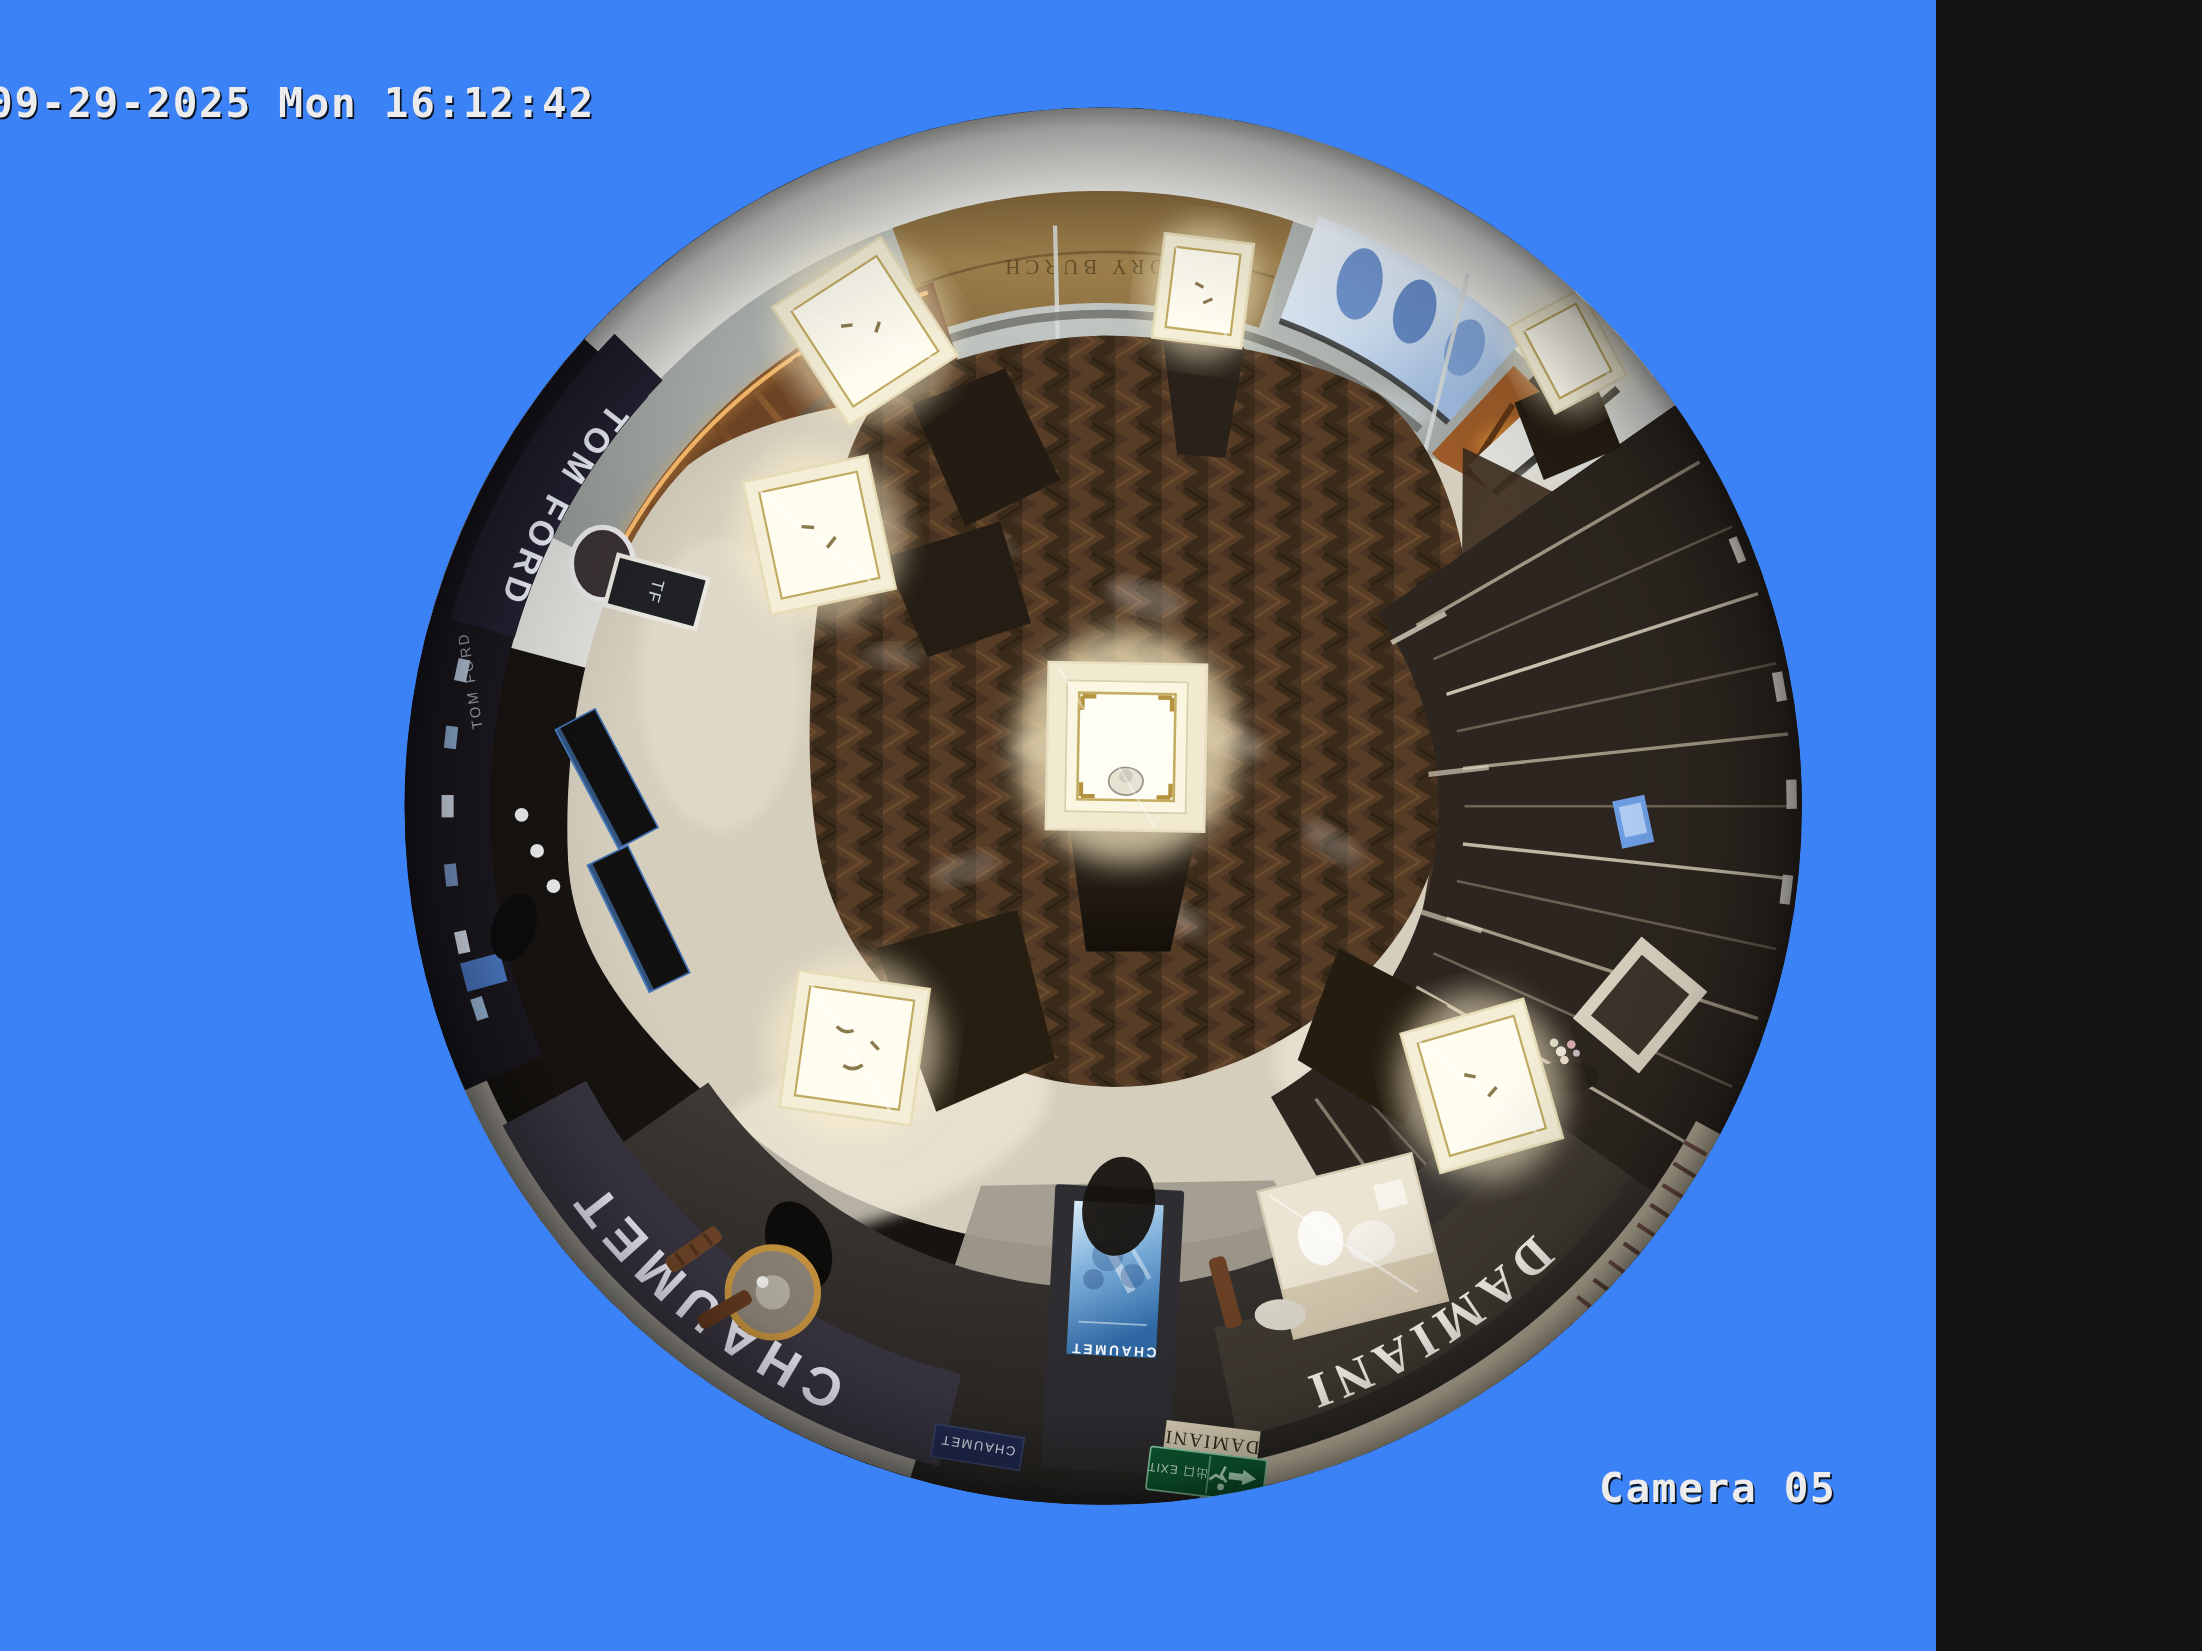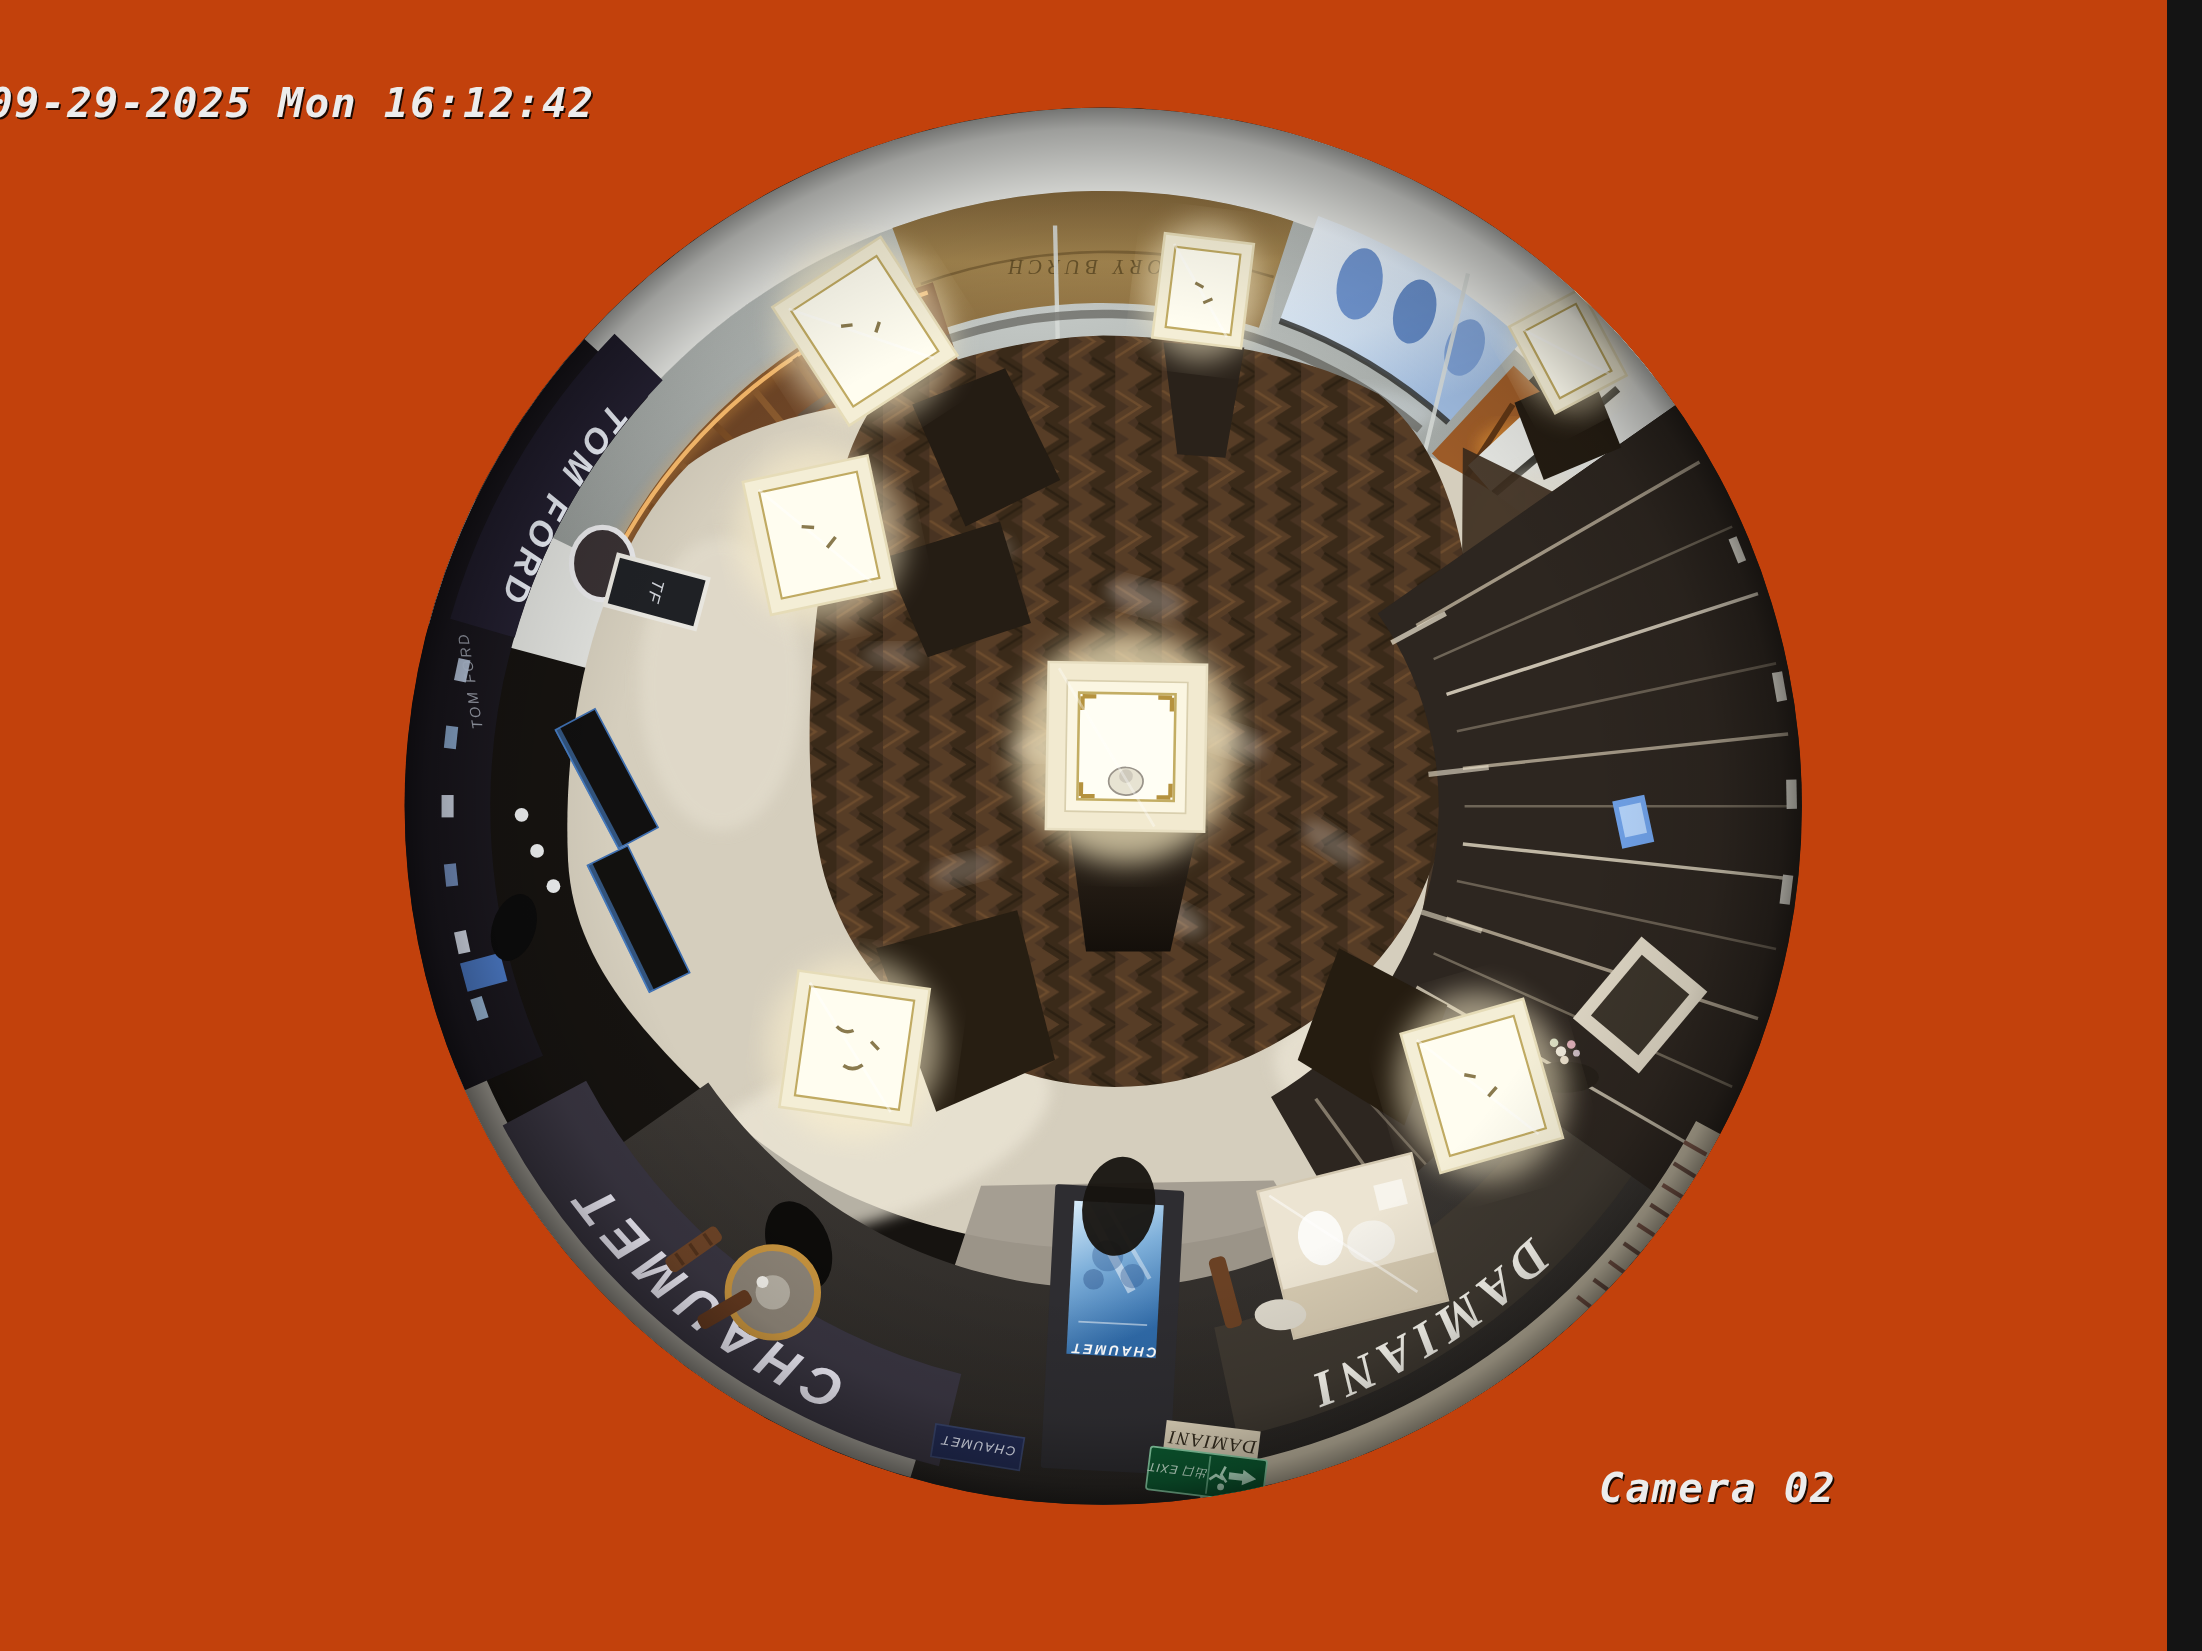--- a/index.html
+++ b/index.html
@@ -1,16 +1,16 @@
 <!DOCTYPE html>
 <html style="font-size:13.8px"><head>
 <meta charset="utf-8">
 <style>
   html,body{margin:0;padding:0;background:#141414;width:2203px;height:1652px;overflow:hidden;}
-  .stage{position:relative;width:2167px;height:1652px;background:#c2410c;font-style:italic;}
+  .stage{position:relative;width:1936px;height:1652px;background:#3b82f6;}
   .stage svg{position:absolute;left:0;top:0;}
   .osd{
     position:absolute;
     font-family:"DejaVu Sans Mono","Liberation Mono",monospace;
     font-weight:700;
     font-size:41px;
     line-height:1;
     color:#ececec;
     letter-spacing:1.7px;
     text-shadow:1.7px 1.7px 0 rgba(0,0,0,.85);
@@ -422,16 +422,16 @@
       <g transform="translate(2019,639) rotate(68)">
             <rect x="-15" y="-5" width="30" height="10" fill="#e8e5da"></rect>
           </g>
     </g>
 
     <circle cx="1282" cy="937" r="812" fill="url(#vig)"></circle>
   </g>
 </svg>
 
 <div class="osd osd-ts">09-29-2025 Mon 16:12:42</div>
-<div class="osd osd-cam">Camera 02</div>
+<div class="osd osd-cam">Camera 05</div>
 
 </div>
 
 
 </body></html>

